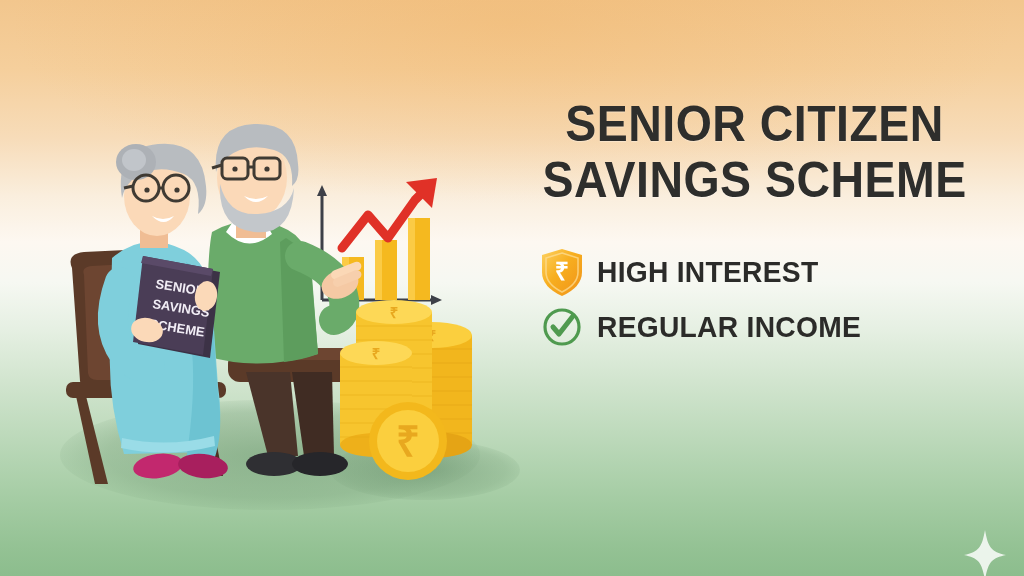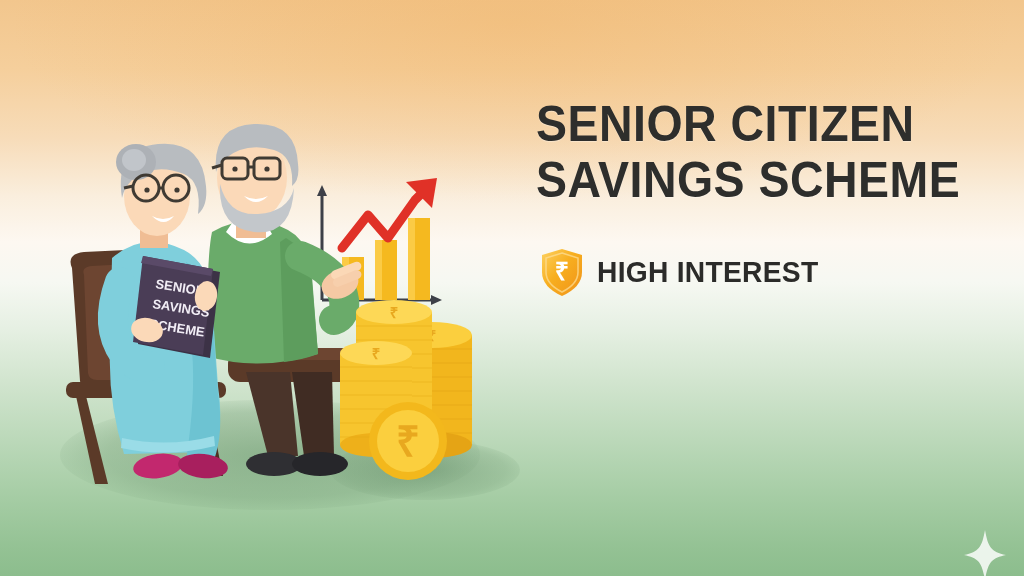--- a/index.html
+++ b/index.html
@@ -67,20 +67,21 @@
     border-radius: 50%;
     background: radial-gradient(ellipse at center, rgba(105,145,108,.55) 0%, rgba(120,160,122,.3) 60%, rgba(140,189,141,0) 80%);
   }
 
   
   .right-col {
     position: absolute;
     left: 536px;
     top: 96px;
     width: 470px;
+    text-align: center;
   }
   .headline {
     color: #2e2e2c;
     font-weight: bold;
     font-size: 50px;
     line-height: 56px;
     letter-spacing: .5px;
     transform: scaleX(.93);
     transform-origin: left center;
     white-space: nowrap;
@@ -343,18 +344,27 @@
               </linearGradient>
             </defs>
             <path d="M26 3 L46 9 L46 26 Q46 41 26 50 Q6 41 6 26 L6 9 Z" fill="url(#shGrad)"></path>
             <path d="M26 7 L42 12 L42 26 Q42 38 26 46 Q10 38 10 26 L10 12 Z" fill="none" stroke="#fde09a" stroke-width="1.6" opacity=".7"></path>
             <text x="26" y="34" text-anchor="middle" fill="#ffffff" font-family="Liberation Sans, sans-serif" font-size="25" font-weight="bold">₹</text>
           </svg>
         </span>
         <span class="bullet-label">HIGH INTEREST</span>
       </div>
 
+      <div class="bullet">
+        <span class="bullet-icon">
+          <svg viewBox="0 0 52 52" width="52" height="52">
+            <circle cx="26" cy="26" r="17" fill="none" stroke="#4f9a4f" stroke-width="3.2"></circle>
+            <path d="M17 26 L23 33 L37 15" fill="none" stroke="#4f9a4f" stroke-width="5" stroke-linecap="round" stroke-linejoin="round"></path>
+          </svg>
+        </span>
+        <span class="bullet-label">REGULAR INCOME</span>
+      </div>
 
 
     </div>
   </div>
 
 </div>
 
 </body></html>

